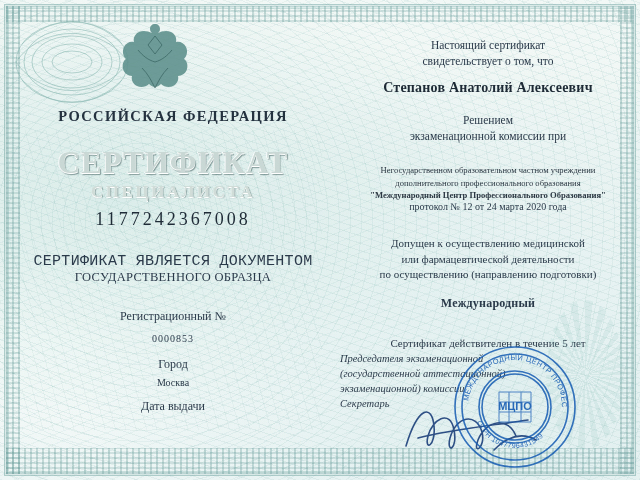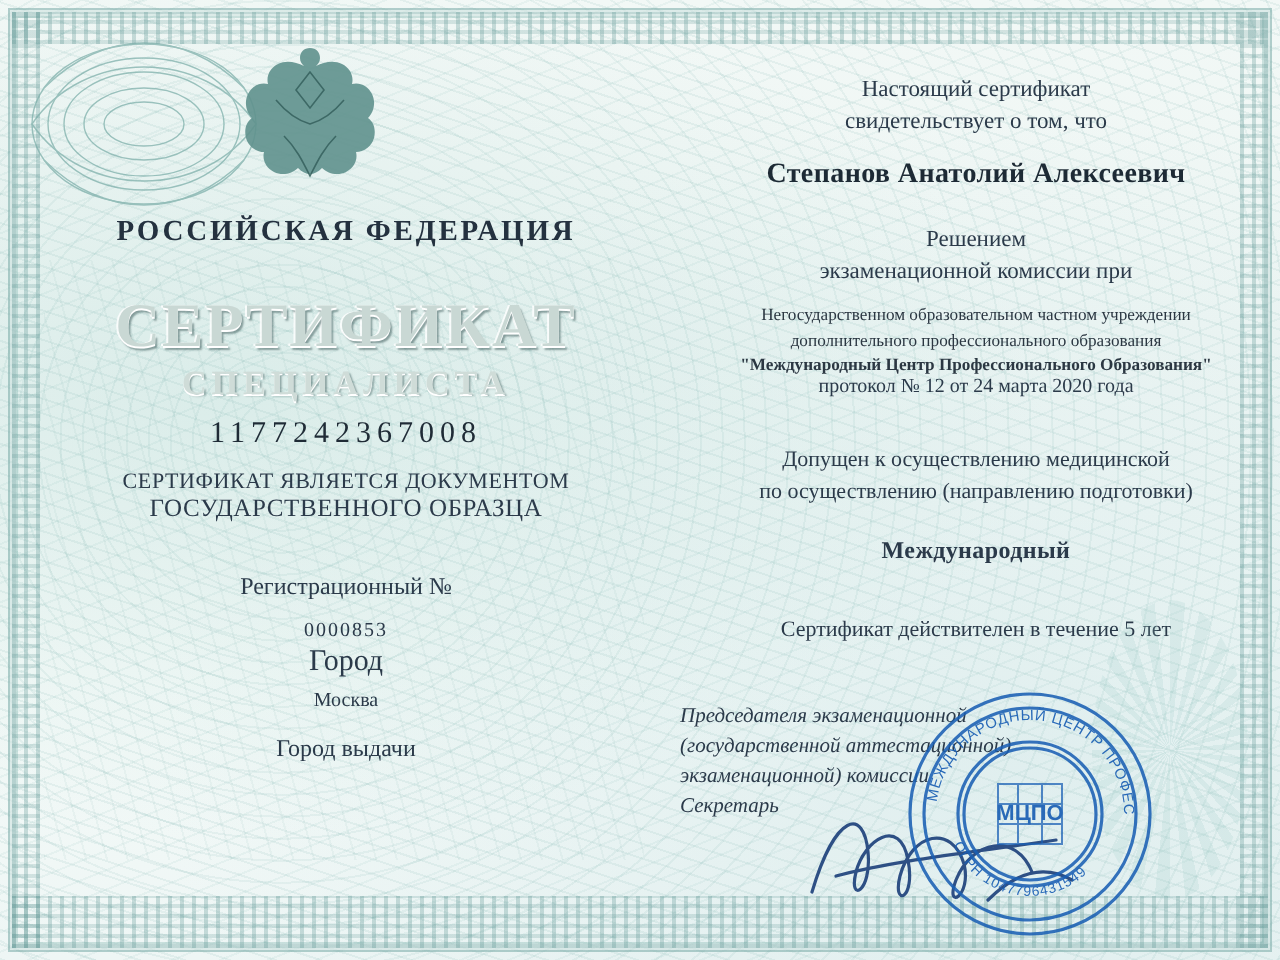--- a/index.html
+++ b/index.html
@@ -100,46 +100,47 @@
   .spec-word {
     margin-top: 1px;
     font-size: 17px;
     font-weight: bold;
     letter-spacing: 2.5px;
     color: #cfdcd8;
     text-shadow: 0 1px 0 #ffffff, 1px 1px 1px rgba(60,90,90,0.5);
   }
   .cert-number {
     margin-top: 7px;
-    font-size: 15px;
+    font-size: 18px;
     letter-spacing: 3px;
     color: #1f2b36;
     font-family: "Liberation Serif", serif;
   }
   .doc-line1 {
-    margin-top: 9px;
-    font-size: 11px;
+    margin-top: 23px;
+    font-size: 15px;
     letter-spacing: 0.3px;
+    font-family: Liberation Mono, monospace;
   }
   .doc-line2 {
     font-size: 12.5px;
     letter-spacing: 0.3px;
   }
   .reg-label {
     margin-top: 24px;
     font-size: 12px;
   }
   .reg-number {
     margin-top: 9px;
     font-size: 10px;
     letter-spacing: 1px;
   }
   .city-label {
-    margin-top: 2px;
-    font-size: 15px;
+    margin-top: 13px;
+    font-size: 12px;
   }
   .city-value {
     margin-top: 5px;
     font-size: 10px;
   }
   .date-label {
     margin-top: 11px;
     font-size: 12px;
   }
   .date-value {
@@ -164,21 +165,21 @@
     font-weight: bold;
     color: #1d2a35;
     letter-spacing: 0.2px;
   }
   .r-decision {
     margin-top: 17px;
     font-size: 11.5px;
     line-height: 1.35;
   }
   .r-org {
-    margin-top: 7px;
+    margin-top: 20px;
     font-size: 8.6px;
     line-height: 1.45;
     color: #2b3742;
   }
   .r-org .b {
     font-weight: bold;
   }
   .r-protocol {
     font-size: 10px;
   }
@@ -294,41 +295,42 @@
     <div class="rf-title">РОССИЙСКАЯ ФЕДЕРАЦИЯ</div>
     <div class="cert-word">СЕРТИФИКАТ</div>
     <div class="spec-word">СПЕЦИАЛИСТА</div>
     <div class="cert-number">1177242367008</div>
     <div class="doc-line1">СЕРТИФИКАТ ЯВЛЯЕТСЯ ДОКУМЕНТОМ</div>
     <div class="doc-line2">ГОСУДАРСТВЕННОГО ОБРАЗЦА</div>
     <div class="reg-label">Регистрационный №</div>
     <div class="reg-number">0000853</div>
     <div class="city-label">Город</div>
     <div class="city-value">Москва</div>
-    <div class="date-label">Город выдачи</div>
+    <div class="date-label">Дата выдачи</div>
   </div>
 
   <div class="right-col">
     <div class="r-intro">
       <div>Настоящий сертификат</div>
       <div>свидетельствует о том, что</div>
     </div>
     <div class="holder-name">Степанов Анатолий Алексеевич</div>
     <div class="r-decision">
       <div>Решением</div>
       <div>экзаменационной комиссии при</div>
     </div>
     <div class="r-org">
       <div>Негосударственном образовательном частном учреждении</div>
       <div>дополнительного профессионального образования</div>
       <div class="b">"Международный Центр Профессионального Образования"</div>
     </div>
     <div class="r-protocol">протокол № 12 от 24 марта 2020 года</div>
     <div class="r-admit">
       <div>Допущен к осуществлению медицинской</div>
+      <div>или фармацевтической деятельности</div>
       <div>по осуществлению (направлению подготовки)</div>
     </div>
     <div class="speciality">Международный</div>
     <div class="valid-line">Сертификат действителен в течение 5 лет</div>
   </div>
 
   <div class="sign-block">
     <div>Председателя экзаменационной</div>
     <div>(государственной аттестационной)</div>
     <div>экзаменационной) комиссии</div>

